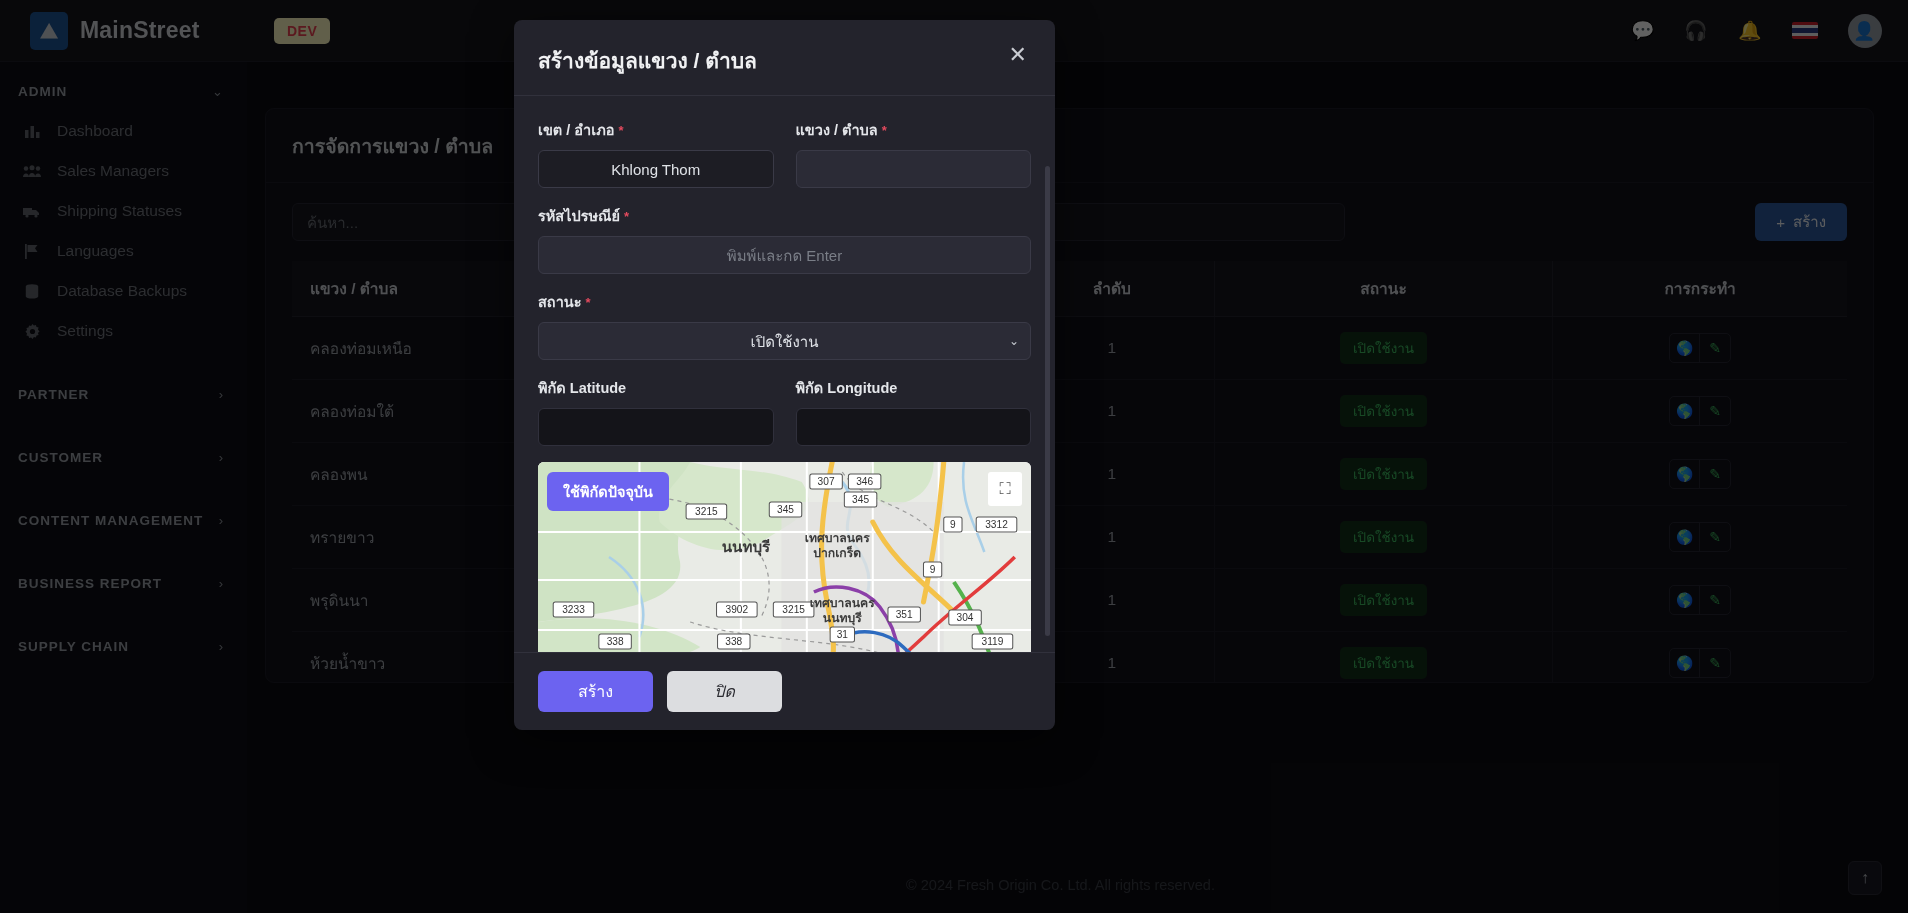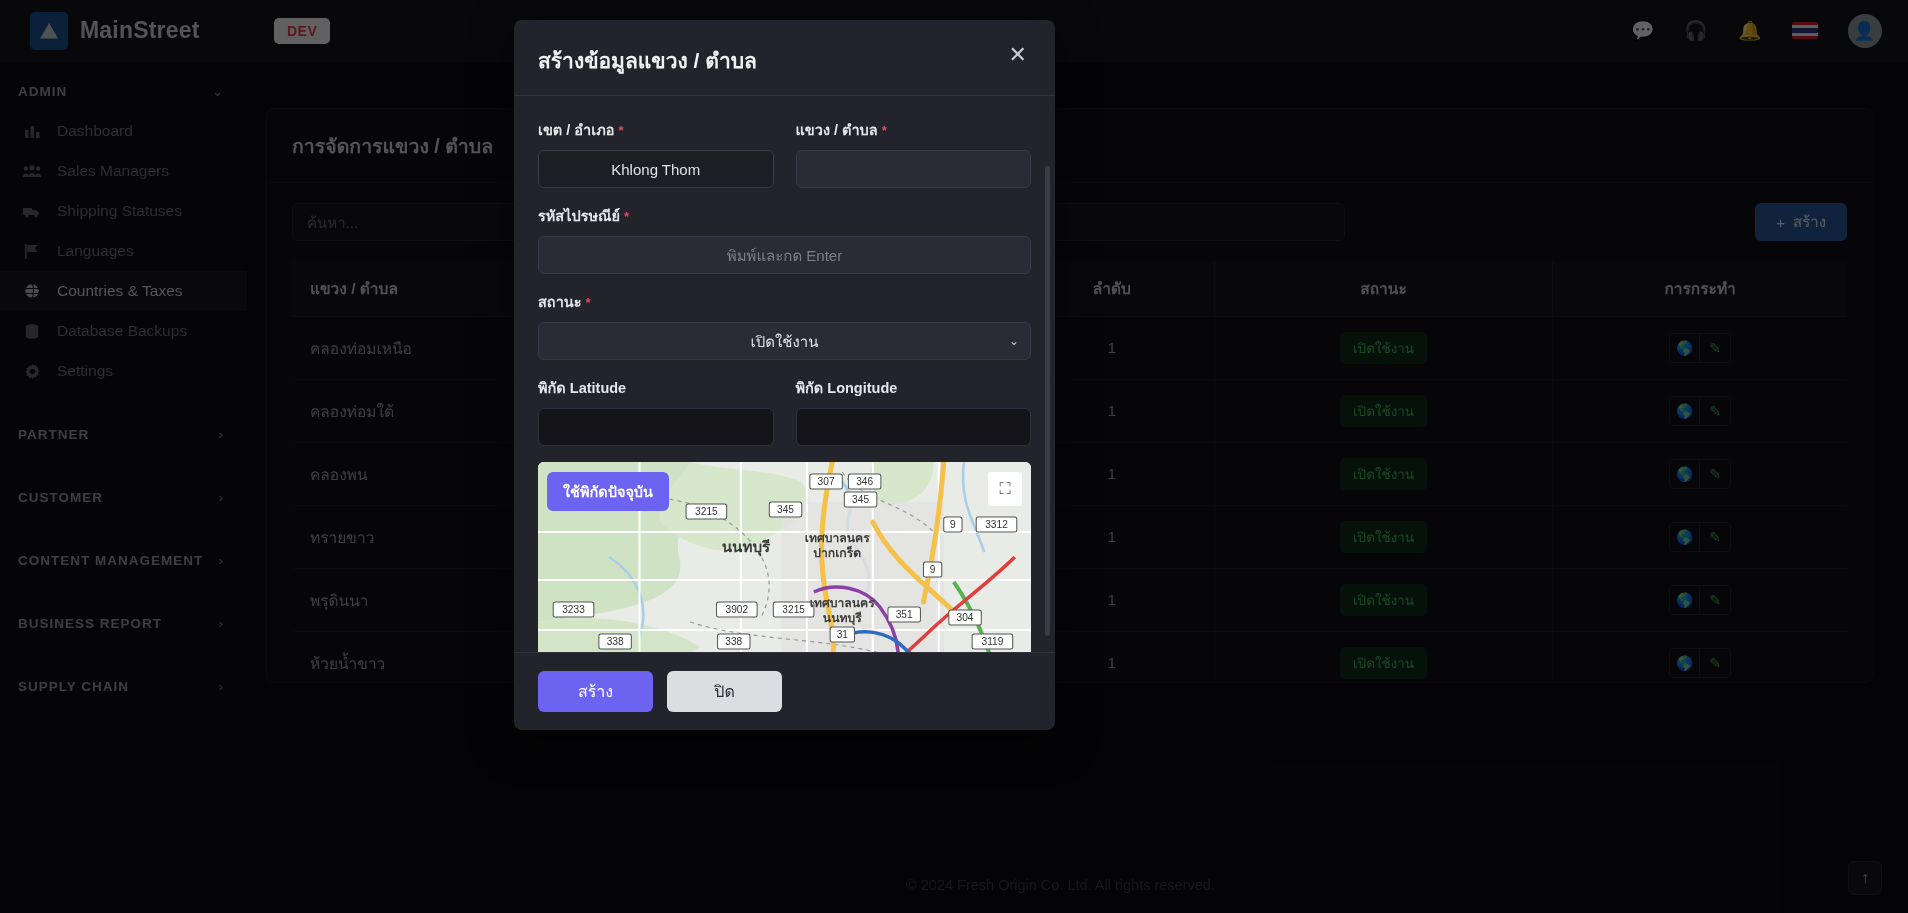--- a/index.html
+++ b/index.html
@@ -17,21 +17,21 @@
     display: flex; align-items: center; flex: 0 0 62px; position: relative; z-index: 5;
   }
   .brand { width: 247px; display: flex; align-items: center; gap: 12px; padding-left: 30px; }
   .logo-box {
     width: 38px; height: 38px; background: #1e5799; border-radius: 5px;
     display: flex; align-items: center; justify-content: center;
   }
   .logo-glyph { font-size: 21px; color: #cfd4da; font-weight: bold; line-height: 1; }
   .brand-name { font-size: 23px; font-weight: bold; color: #d7dadf; letter-spacing: .2px; }
   .dev-badge {
-    margin-left: 27px; background: #ffffff; color: #ef4352; font-size: 14px;
+    margin-left: 27px; background: #fef9c3; color: #ef4352; font-size: 14px;
     font-weight: bold; padding: 5px 13px; border-radius: 5px; letter-spacing: .5px;
   }
   .topbar-right {
     margin-left: auto; display: flex; align-items: center; gap: 30px; padding-right: 26px;
   }
   .tb-icon { color: #8b8f98; font-size: 19px; line-height: 1; cursor: pointer; }
   .flag-icon {
     width: 26px; height: 17px; display: flex; flex-direction: column;
     border-radius: 2px; overflow: hidden;
   }
@@ -202,20 +202,21 @@
   }
   .btn-primary {
     background: #6c63f0; color: #fff; border: none; border-radius: 6px;
     height: 41px; min-width: 115px; font-size: 16px; cursor: pointer;
     font-family: "Liberation Sans", sans-serif;
   }
   .btn-light {
     background: #dcdde0; color: #2b2b31; border: none; border-radius: 6px;
     height: 41px; min-width: 115px; font-size: 16px; cursor: pointer;
     font-family: "Liberation Sans", sans-serif;
+    font-style: italic;
   }
 </style>
 </head>
 <body>
 
 <div class="app">
 
   <div class="topbar">
     <div class="brand">
       <div class="logo-box">
@@ -282,30 +283,20 @@
         <span>Shipping Statuses</span>
       </div>
       <div class="sb-item">
         <span class="sb-ic">
           <svg width="14" height="15" viewBox="0 0 14 15">
               <rect x="0" y="0" width="1.8" height="15" fill="#73777f"></rect>
               <path d="M2.5 1h10l-2.5 3.2L12.5 8h-10z" fill="#73777f"></path>
             </svg>
         </span>
         <span>Languages</span>
-      </div>
-      <div class="sb-item active">
-        <span class="sb-ic">
-          <svg width="16" height="16" viewBox="0 0 16 16">
-              <circle cx="8" cy="8" r="7.2" fill="#e2e5ea"></circle>
-              <path d="M8 .8c2 2 2 12.4 0 14.4M.9 5.5h14.2M.9 10.5h14.2" stroke="#181822" stroke-width="1.1" fill="none"></path>
-              <circle cx="8" cy="8" r="7.2" fill="none" stroke="#181822" stroke-width="1"></circle>
-            </svg>
-        </span>
-        <span>Countries &amp; Taxes</span>
       </div>
       <div class="sb-item">
         <span class="sb-ic">
           <svg width="14" height="15" viewBox="0 0 14 15">
               <ellipse cx="7" cy="2.4" rx="6.2" ry="2.2" fill="#73777f"></ellipse>
               <rect x="0.8" y="2.4" width="12.4" height="3.6" fill="#73777f"></rect>
               <ellipse cx="7" cy="6" rx="6.2" ry="2.2" fill="#73777f"></ellipse>
               <rect x="0.8" y="6" width="12.4" height="3.6" fill="#73777f"></rect>
               <ellipse cx="7" cy="9.6" rx="6.2" ry="2.2" fill="#73777f"></ellipse>
               <rect x="0.8" y="9.6" width="12.4" height="2.8" fill="#73777f"></rect>

